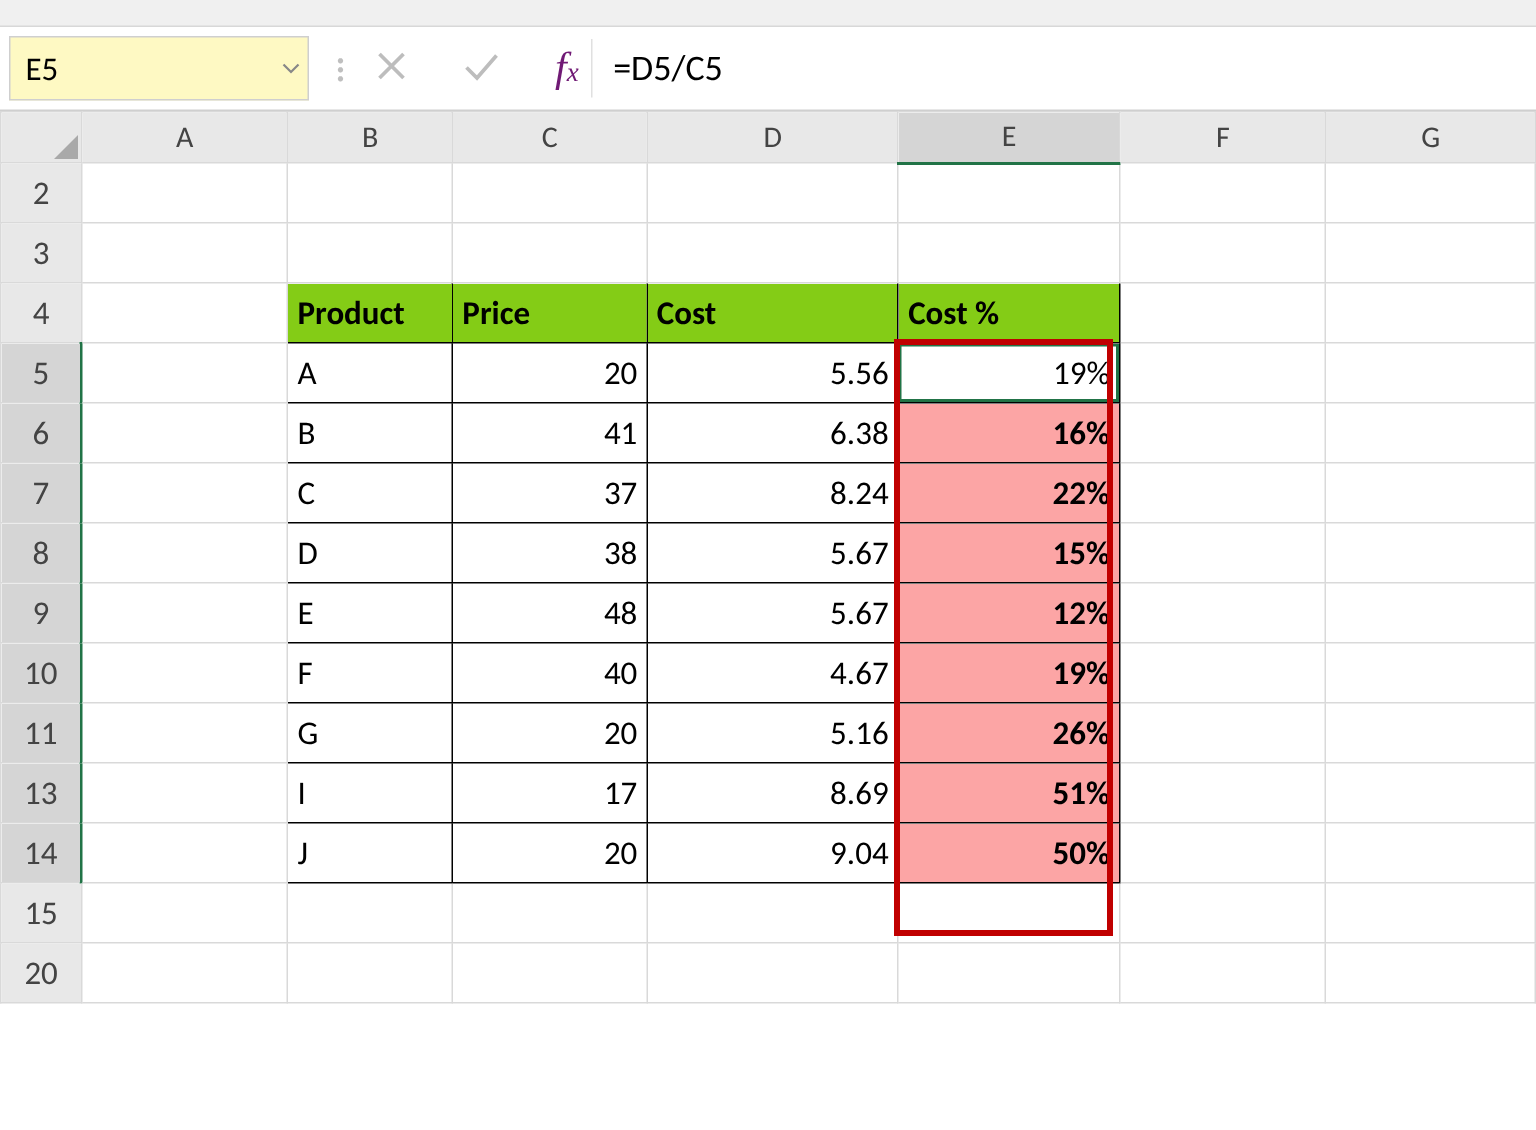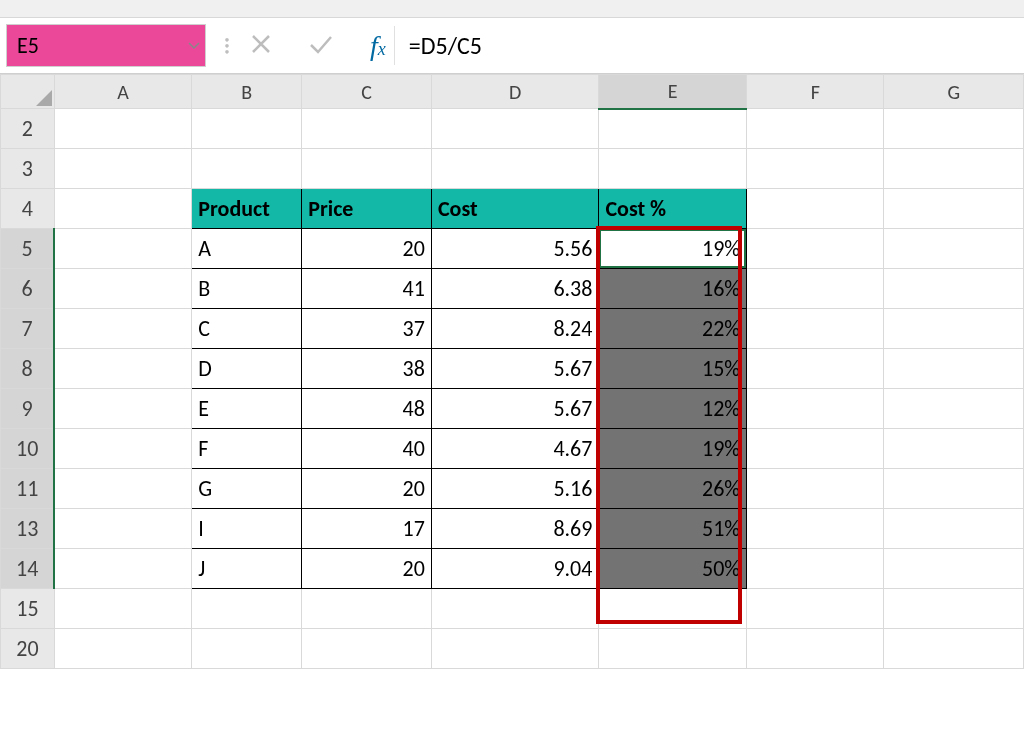--- a/index.html
+++ b/index.html
@@ -25,21 +25,21 @@
     background: #ffffff;
     border-bottom: 1px solid #cfcfcf;
     height: 56px;
   }
   .name-box {
     width: 200px;
     display: flex;
     align-items: center;
     border: 1px solid #cfcfcf;
     margin: 6px;
-    background: #ec4899;
+    background: #fef9c3;
   }
   .name-box-text {
     flex: 1;
     padding: 0 10px;
     font-size: 22px;
     color: #000;
   }
   .name-box-dd {
     width: 22px; height: 100%;
     display: flex; align-items: center; justify-content: center;
@@ -53,21 +53,21 @@
     font-size: 10px; line-height: 6px;
   }
   .fb-icons {
     display: flex; align-items: center;
     padding: 0 8px;
     gap: 36px;
     color: #bbbbbb;
   }
   .fb-icons span { font-size: 28px; display: inline-block; }
   .fb-fx {
-    color: #0369a1; font-style: italic; font-family: "Times New Roman", serif;
+    color: #701a75; font-style: italic; font-family: "Times New Roman", serif;
     font-size: 26px;
   }
   .fb-sep {
     width: 1px; background: #e0e0e0; margin: 8px 0;
   }
   .formula-input {
     flex: 1;
     display: flex; align-items: center;
     padding: 0 14px;
     font-size: 24px;
@@ -132,24 +132,24 @@
   .col-E { width: 148px; }
   .col-F { width: 138px; }
   .col-G { width: 140px; }
   
   .cell { padding: 0 6px; height: 100%; display: flex; align-items: center; }
   .left  { justify-content: flex-start; }
   .right { justify-content: flex-end; }
   
   .tb  { border: 1px solid #000 !important; }
   .data-header {
-    background: #14b8a6;
+    background: #84cc16;
     font-weight: bold;
   }
-  .selected-fill { background: #737373; }
+  .selected-fill { background: #fca5a5; font-weight: bold; }
   .sel-active {
     box-shadow: inset 0 0 0 2px #217346;
     background: #ffffff !important;
   }
   
   .red-outline {
     position: absolute;
     border: 4px solid #c00000;
     pointer-events: none;
   }

